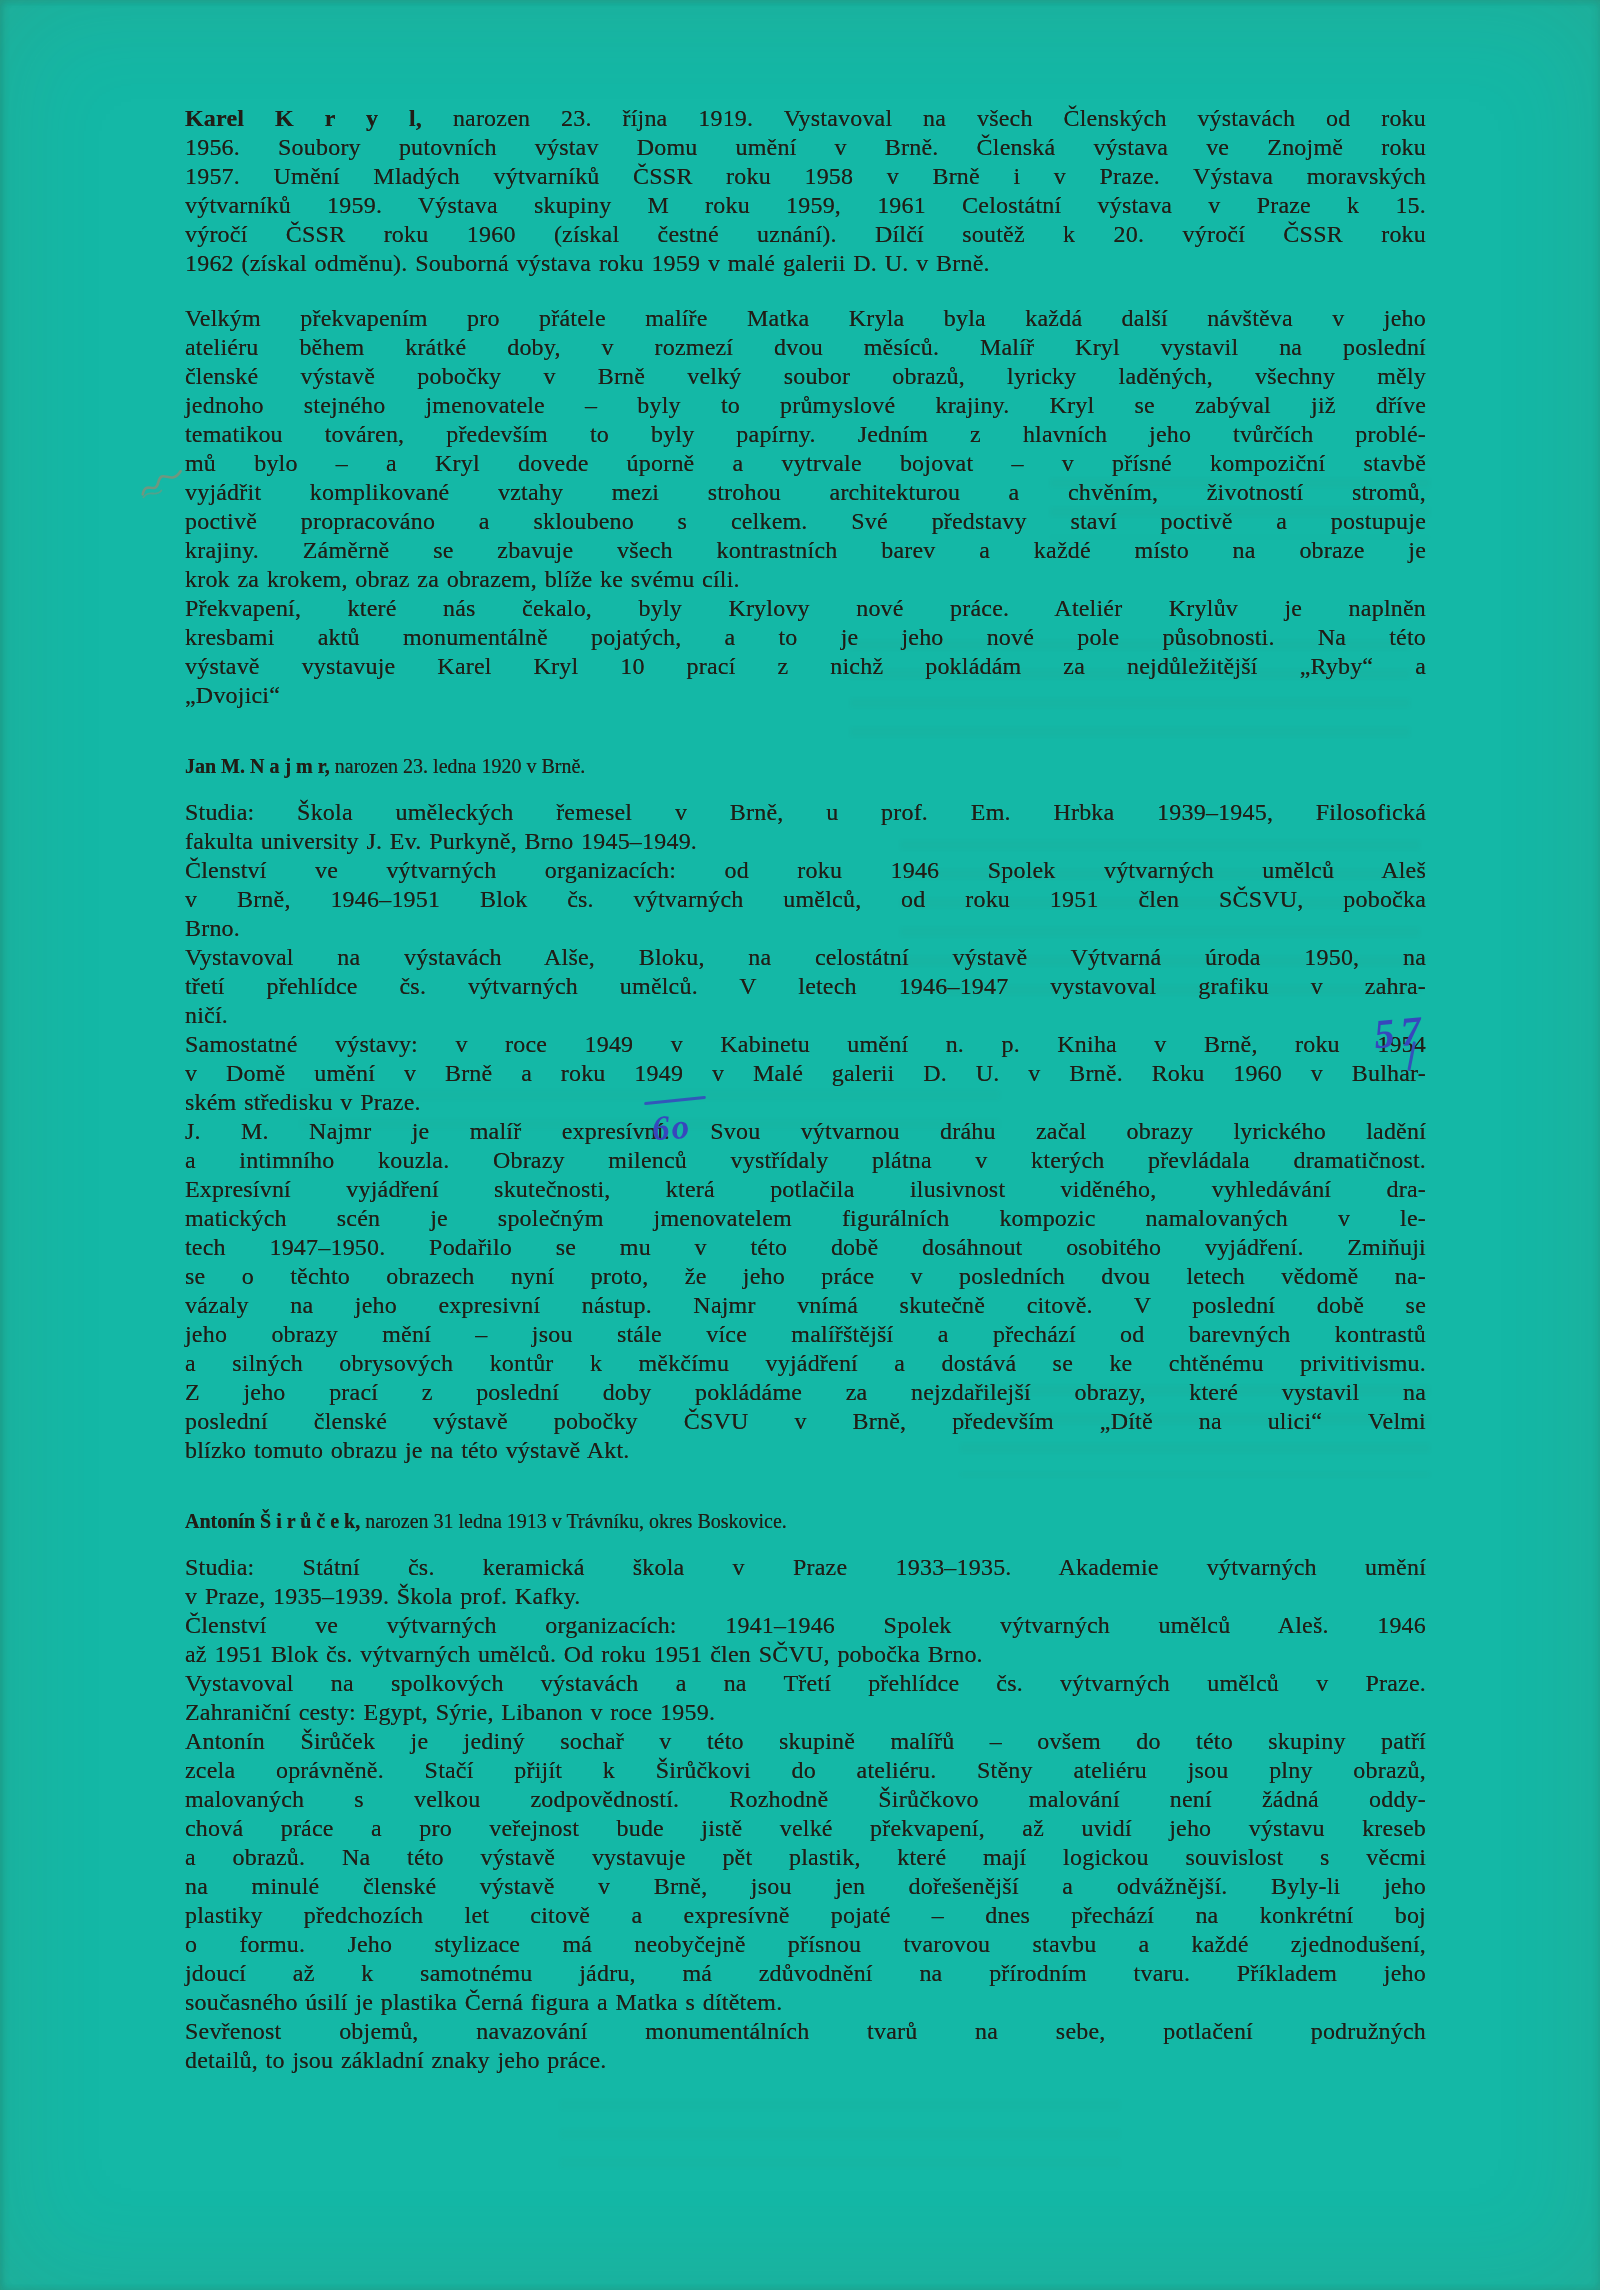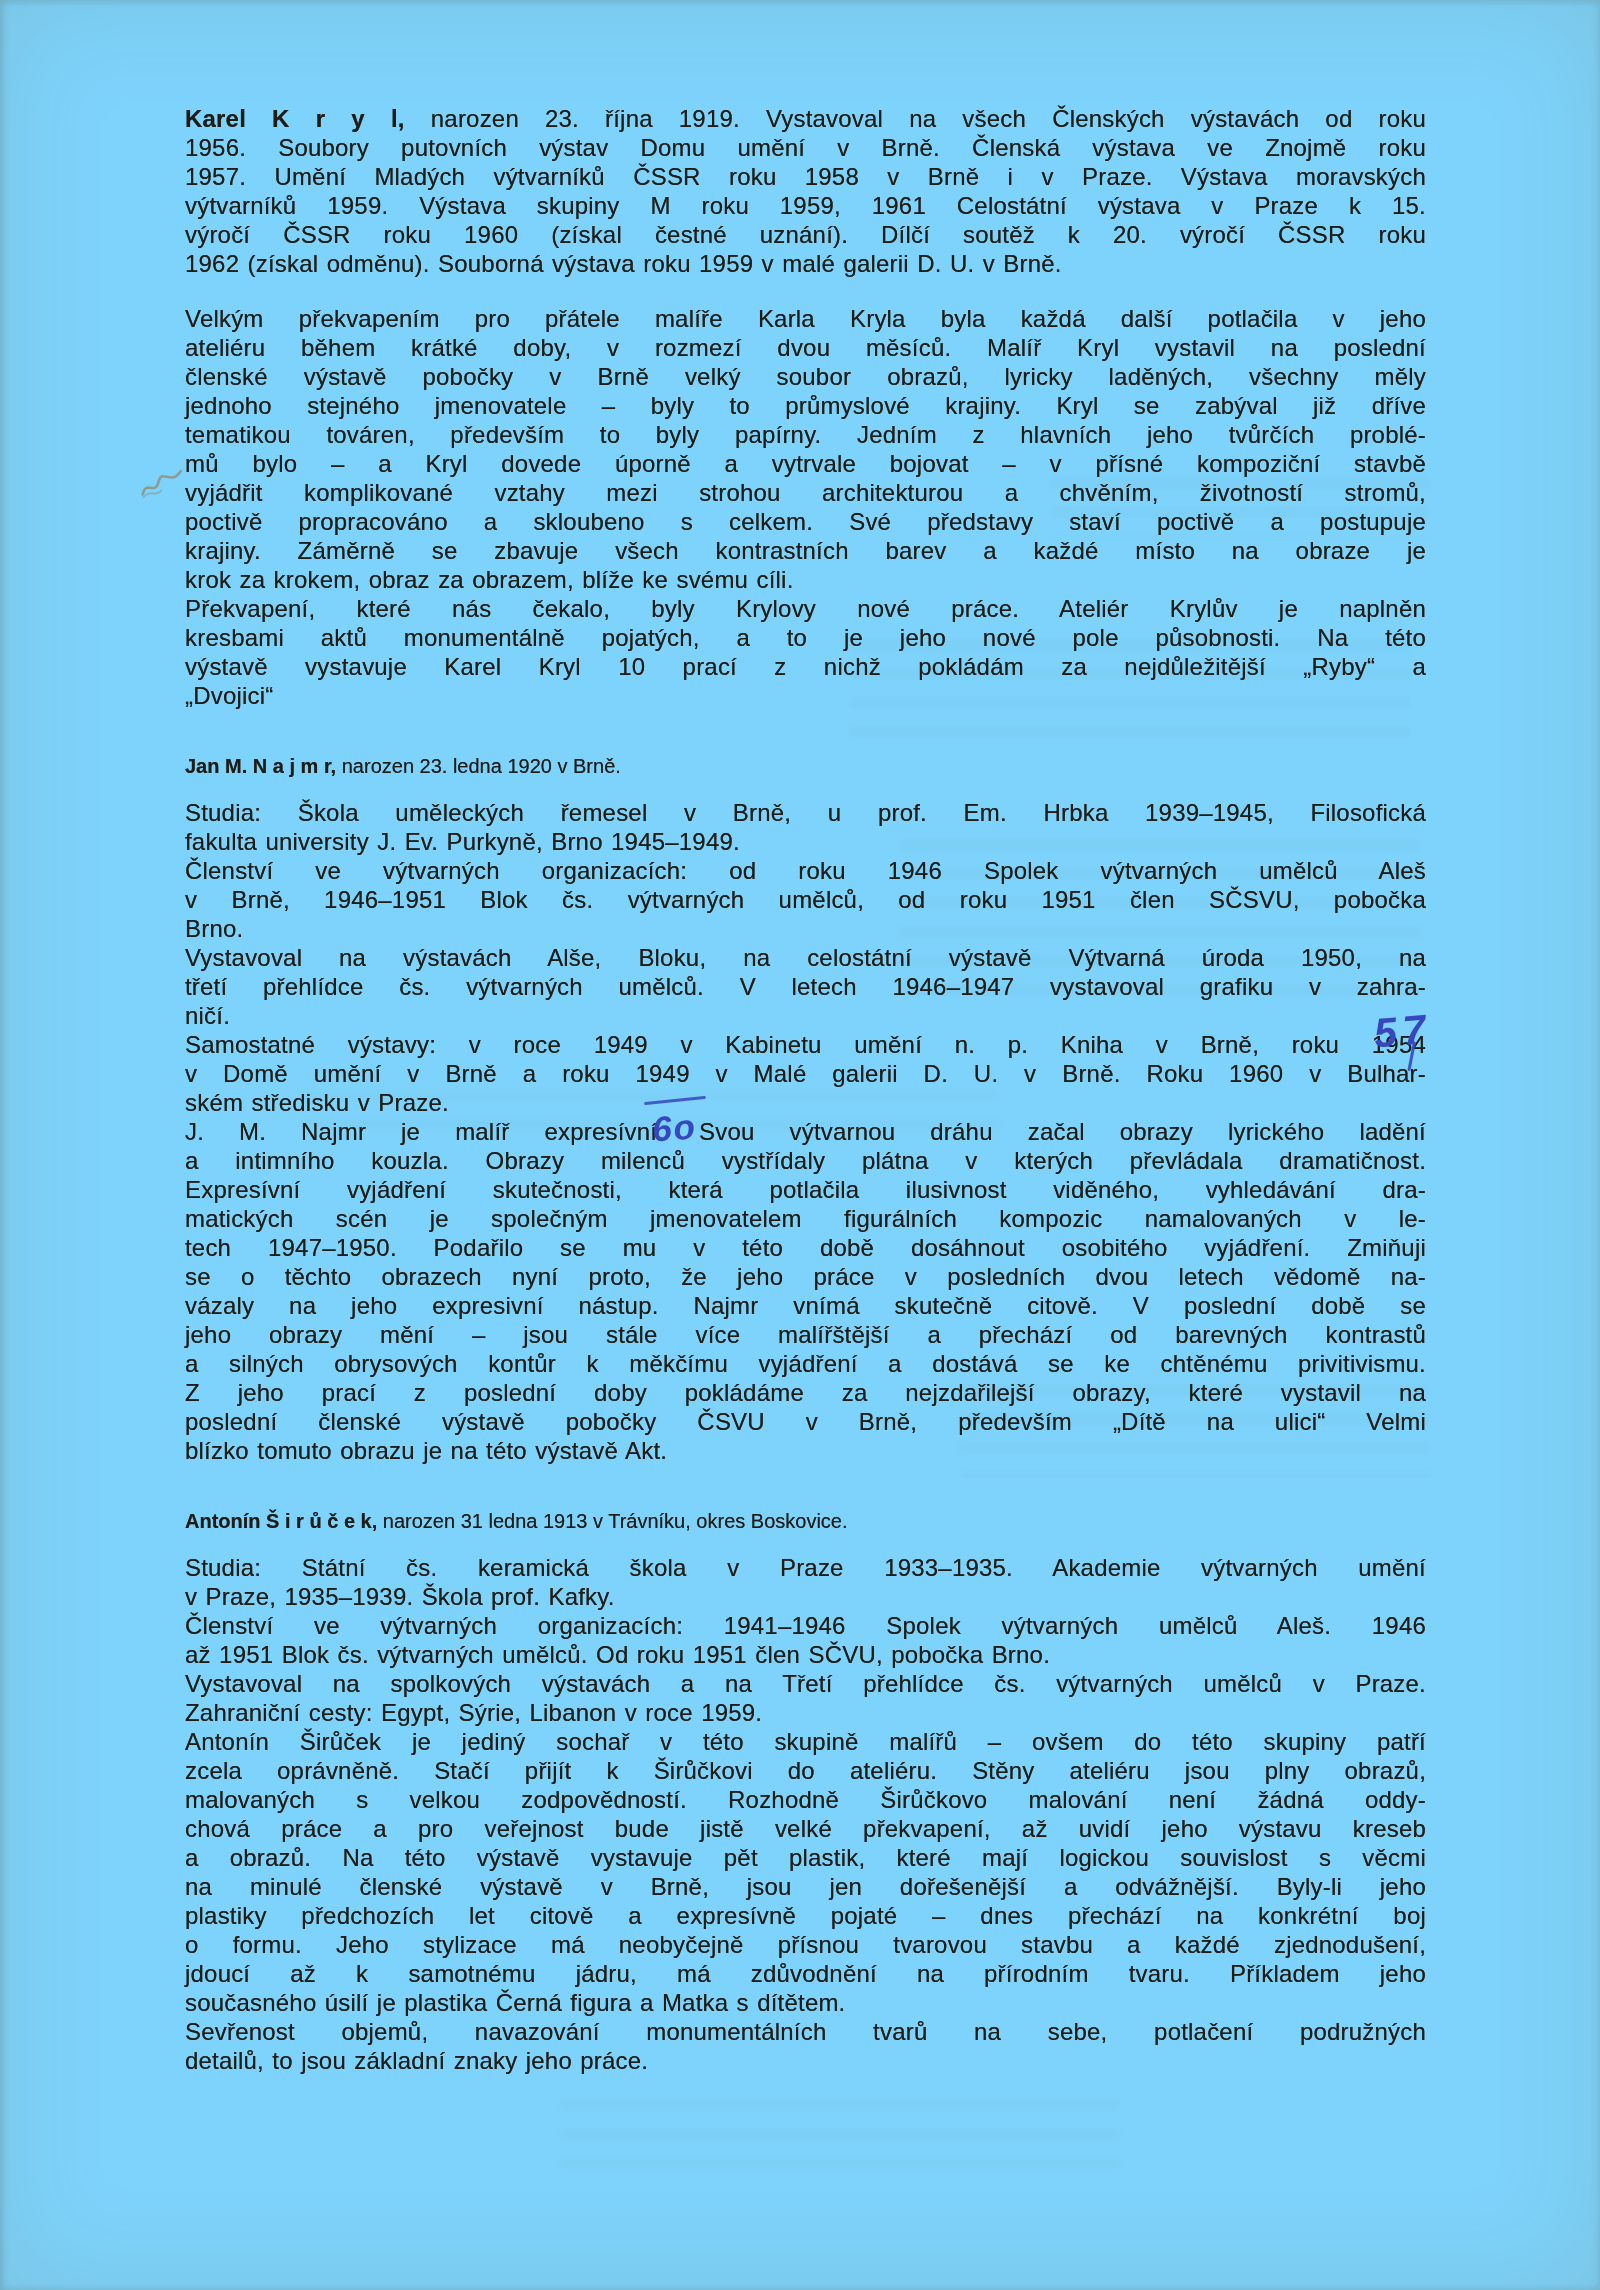--- a/index.html
+++ b/index.html
@@ -4,22 +4,22 @@
 <style>
   html,body{margin:0;padding:0;background:#777;}
   .page{
     position:relative;
     width:1600px;height:2290px;
     margin:0 auto;
     overflow:hidden;
     background:
       radial-gradient(ellipse at 55% 38%, #f1ebd9 0%, #ece6d2 55%, #e5decа 100%),
       #ece6d2;
-    background-color:#7dd3fc;
-    font-family:Liberation Sans, sans-serif;
+    background-color:#14b8a6;
+    font-family:Liberation Serif, serif;
     color:#211d16;
   }
   .page::after{
     content:'';position:absolute;inset:0;pointer-events:none;
     box-shadow:
       inset 0 0 110px rgba(120,100,55,0.14),
       inset 4px 0 7px rgba(60,50,30,0.10),
       inset -3px 0 8px rgba(60,50,30,0.06),
       inset 0 3px 6px rgba(60,50,30,0.05);
   }
@@ -111,21 +111,21 @@
       <section class="section">
         <div class="para">
           <div class="line"><span class="bold">Karel  K r y l, </span>narozen 23. října 1919. Vystavoval na všech Členských výstavách od roku</div>
           <div class="line">1956. Soubory putovních výstav Domu umění v Brně. Členská výstava ve Znojmě roku</div>
           <div class="line">1957. Umění Mladých výtvarníků ČSSR roku 1958 v Brně i v Praze. Výstava moravských</div>
           <div class="line">výtvarníků 1959. Výstava skupiny M roku 1959, 1961 Celostátní výstava v Praze k 15.</div>
           <div class="line">výročí ČSSR roku 1960 (získal čestné uznání). Dílčí soutěž k 20. výročí ČSSR roku</div>
           <div class="line last">1962 (získal odměnu). Souborná výstava roku 1959 v malé galerii D. U. v Brně.</div>
         </div>
         <div class="para gap-lg">
-          <div class="line">Velkým překvapením pro přátele malíře Karla Kryla byla každá další potlačila v jeho</div>
+          <div class="line">Velkým překvapením pro přátele malíře Matka Kryla byla každá další návštěva v jeho</div>
           <div class="line">ateliéru během krátké doby, v rozmezí dvou měsíců. Malíř Kryl vystavil na poslední</div>
           <div class="line">členské výstavě pobočky v Brně velký soubor obrazů, lyricky laděných, všechny měly</div>
           <div class="line">jednoho stejného jmenovatele – byly to průmyslové krajiny. Kryl se zabýval již dříve</div>
           <div class="line">tematikou továren, především to byly papírny. Jedním z hlavních jeho tvůrčích problé-</div>
           <div class="line">mů bylo – a Kryl dovede úporně a vytrvale bojovat – v přísné kompoziční stavbě</div>
           <div class="line">vyjádřit komplikované vztahy mezi strohou architekturou a chvěním, životností stromů,</div>
           <div class="line">poctivě propracováno a skloubeno s celkem. Své představy staví poctivě a postupuje</div>
           <div class="line">krajiny. Záměrně se zbavuje všech kontrastních barev a každé místo na obraze je</div>
           <div class="line last">krok za krokem, obraz za obrazem, blíže ke svému cíli.</div>
         </div>

